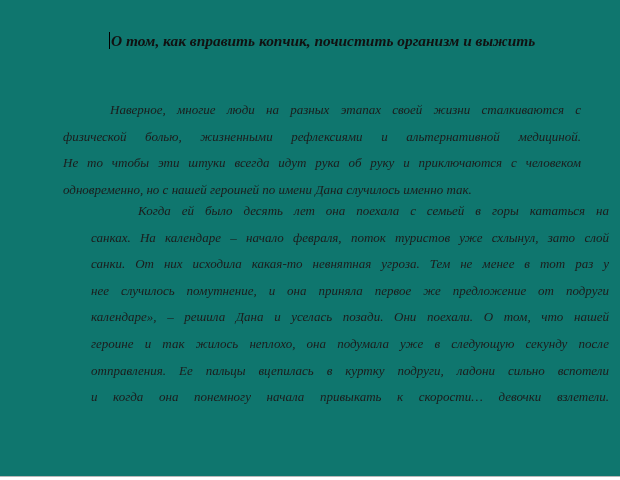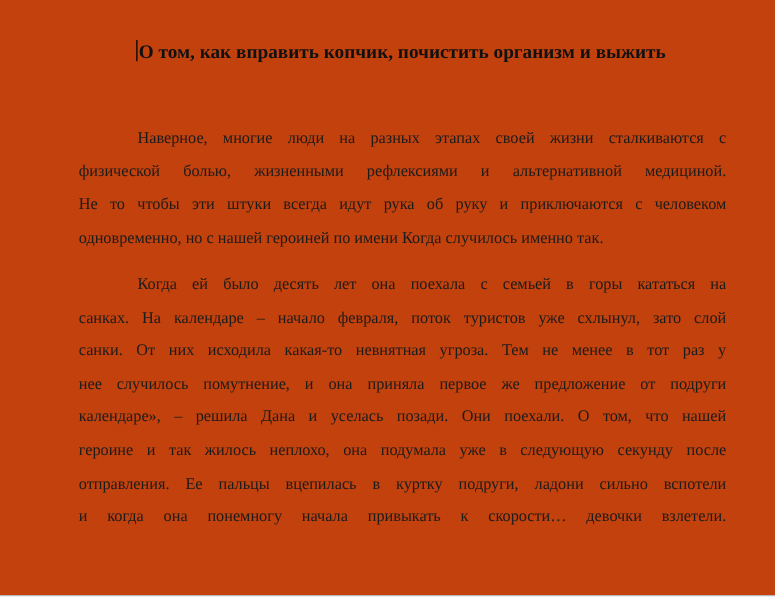--- a/index.html
+++ b/index.html
@@ -14,22 +14,23 @@
       position: relative;
       font-family: "Liberation Serif", "DejaVu Serif", serif;
       color: #1a1a1a;
     }
     .page {
       position: absolute;
       left: 0;
       top: 0;
       width: 620px;
       height: 476px;
-      background: #c2410c;
+      background: #0f766e;
       overflow: hidden;
+      font-style: italic;
     }
     .bottom-rule {
       position: absolute;
       left: 0;
       top: 476px;
       width: 620px;
       height: 1px;
       background: #b8b8b8;
     }
     .title-row {
@@ -58,21 +59,21 @@
       position: absolute;
       left: 63px;
       width: 518px;
       font-size: 13px;
       line-height: 26.6px;
       text-align: justify;
       text-align-last: left;
       color: #1c1c1c;
     }
     .para1 { top: 97px; }
-    .para2 { top: 214px; }
+    .para2 { top: 198px; margin-left: 28px; }
     .line {
       display: block;
       text-align: justify;
       text-align-last: justify;
       white-space: nowrap;
       height: 26.6px;
     }
     .line.first { padding-left: 47px; }
     .line.last { text-align-last: left; }
   </style>
@@ -82,21 +83,21 @@
 <div class="page">
 
   <div class="title-row">
     <span class="cursor"></span><span class="title">О том, как вправить копчик, почистить организм и выжить</span>
   </div>
 
   <div class="body-text para1">
     <span class="line first">Наверное, многие люди на разных этапах своей жизни сталкиваются с</span>
     <span class="line">физической болью, жизненными рефлексиями и альтернативной медициной.</span>
     <span class="line">Не то чтобы эти штуки всегда идут рука об руку и приключаются с человеком</span>
-    <span class="line last">одновременно, но с нашей героиней по имени Когда случилось именно так.</span>
+    <span class="line last">одновременно, но с нашей героиней по имени Дана случилось именно так.</span>
   </div>
 
   <div class="body-text para2">
     <span class="line first">Когда ей было десять лет она поехала с семьей в горы кататься на</span>
     <span class="line">санках. На календаре – начало февраля, поток туристов уже схлынул, зато слой</span>
     <span class="line">санки. От них исходила какая-то невнятная угроза. Тем не менее в тот раз у</span>
     <span class="line">нее случилось помутнение, и она приняла первое же предложение от подруги</span>
     <span class="line">календаре», – решила Дана и уселась позади. Они поехали. О том, что нашей</span>
     <span class="line">героине и так жилось неплохо, она подумала уже в следующую секунду после</span>
     <span class="line">отправления. Ее пальцы вцепилась в куртку подруги, ладони сильно вспотели</span>

